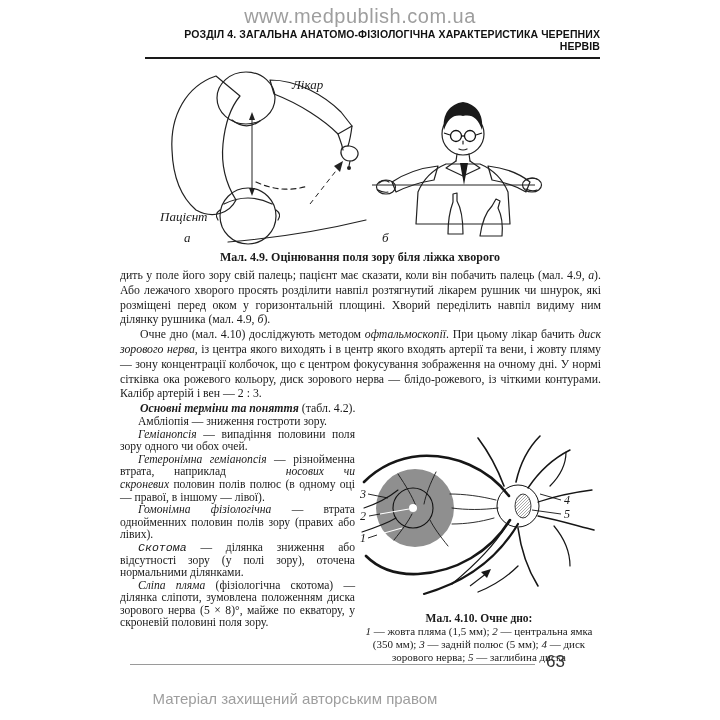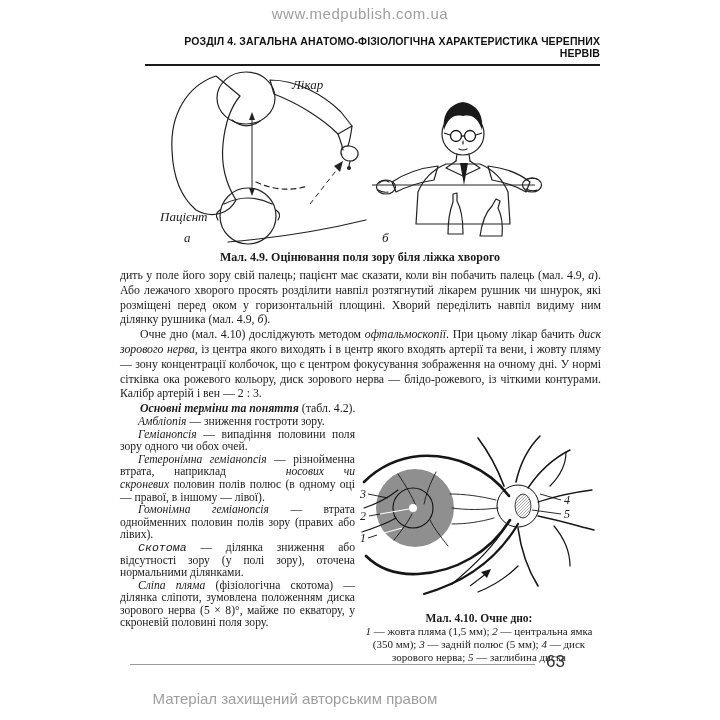--- a/index.html
+++ b/index.html
@@ -2,25 +2,25 @@
 <html lang="uk"><head>
 <meta charset="utf-8">
 <style>
   html,body{margin:0;padding:0;}
   body{
     width:720px;height:720px;position:relative;background:#ffffff;
     font-family:"Liberation Serif",serif;color:#1a1a1a;overflow:hidden;
   }
   .watermark{
     position:absolute;top:5px;left:0;width:720px;text-align:center;
-    font-family:"Liberation Sans",sans-serif;font-size:15px;color:#9e9e9e;
+    font-family:"Liberation Sans",sans-serif;font-size:20px;color:#9e9e9e;
     letter-spacing:.5px;
   }
   .chapter-header{
-    position:absolute;top:35px;left:145px;width:455px;text-align:right;
+    position:absolute;top:28px;left:145px;width:455px;text-align:right;
     font-family:"Liberation Sans",sans-serif;font-weight:bold;font-size:10.5px;
     color:#111;padding-bottom:5px;border-bottom:2px solid #1a1a1a;
     letter-spacing:.1px;
   }
   .fig49{position:absolute;left:120px;top:64px;width:480px;height:184px;}
   .fig49-caption{
     position:absolute;left:120px;top:250px;width:480px;text-align:center;
     font-weight:bold;font-size:12px;
   }
   .flow{
@@ -125,24 +125,24 @@
   </g>
 </svg>
 
 <div class="fig49-caption">Мал. 4.9. Оцінювання поля зору біля ліжка хворого</div>
 
 <div class="flow">
   <p><span>дить у поле його зору свій палець; пацієнт має сказати, коли він побачить палець (мал. 4.9, </span><span style="font-style: italic;">а</span><span>). Або лежачого хворого просять розділити навпіл розтягнутий лікарем рушник чи шнурок, які розміщені перед оком у горизонтальній площині. Хворий переділить навпіл видиму ним ділянку рушника (мал. 4.9, </span><span style="font-style: italic;">б</span><span>).</span></p>
   <p class="ind"><span>Очне дно (мал. 4.10) досліджують методом </span><span style="font-style: italic;">офтальмоскопії</span><span>. При цьому лікар бачить </span><span style="font-style: italic;">диск зорового нерва</span><span>, із центра якого виходять і в центр якого входять артерії та вени, і жовту пляму — зону концентрації колбочок, що є центром фокусування зображення на очному дні. У нормі сітківка ока рожевого кольору, диск зорового нерва — блідо-рожевого, із чіткими контурами. Калібр артерій і вен — 2 : 3.</span></p>
   <p class="ind"><span style="font-style: italic; font-weight: bold;">Основні терміни та поняття</span><span> (табл. 4.2).</span></p>
   <div class="terms">
-    <p><span style="font-style: italic; margin-top: 44px;">Амбліопія</span><span> — зниження гостроти зору.</span></p>
+    <p><span style=" margin-top: 44px;">Амбліопія</span><span> — зниження гостроти зору.</span></p>
     <p><span style="font-style: italic;">Геміанопсія</span><span> — випадіння половини поля зору одного чи обох очей.</span></p>
     <p><span style="font-style: italic;">Гетеронімна геміанопсія</span><span> — різнойменна втрата, наприклад </span><span style="font-style: italic; margin-left: 40px;">носових чи скроневих</span><span> половин полів полюс (в одному оці — правої, в іншому — лівої).</span></p>
-    <p><span style="font-style: italic;">Гомонімна геміанопсія</span><span> — втрата однойменних половин полів зору (правих або лівих).</span></p>
+    <p><span style="font-style: italic;">Гомонімна фізіологічна</span><span> — втрата однойменних половин полів зору (правих або лівих).</span></p>
     <p><span style="font-style: italic; font-family: Liberation Mono, monospace;">Скотома</span><span> — ділянка зниження або відсутності зору (у полі зору), оточена нормальними ділянками.</span></p>
     <p><span style="font-style: italic;">Сліпа пляма</span><span> (фізіологічна скотома) — ділянка сліпоти, зумовлена положенням диска зорового нерва (5 × 8)°, майже по екватору, у скроневій половині поля зору.</span></p>
   </div>
 </div>
 
 <div class="fig410">
   <svg width="242" height="182" viewBox="0 0 242 182" xmlns="http://www.w3.org/2000/svg">
     <defs>
       <pattern id="h3" patternUnits="userSpaceOnUse" width="3" height="3">
         <path d="M0,3 l3,-3" stroke="#555" stroke-width="0.5"></path>

